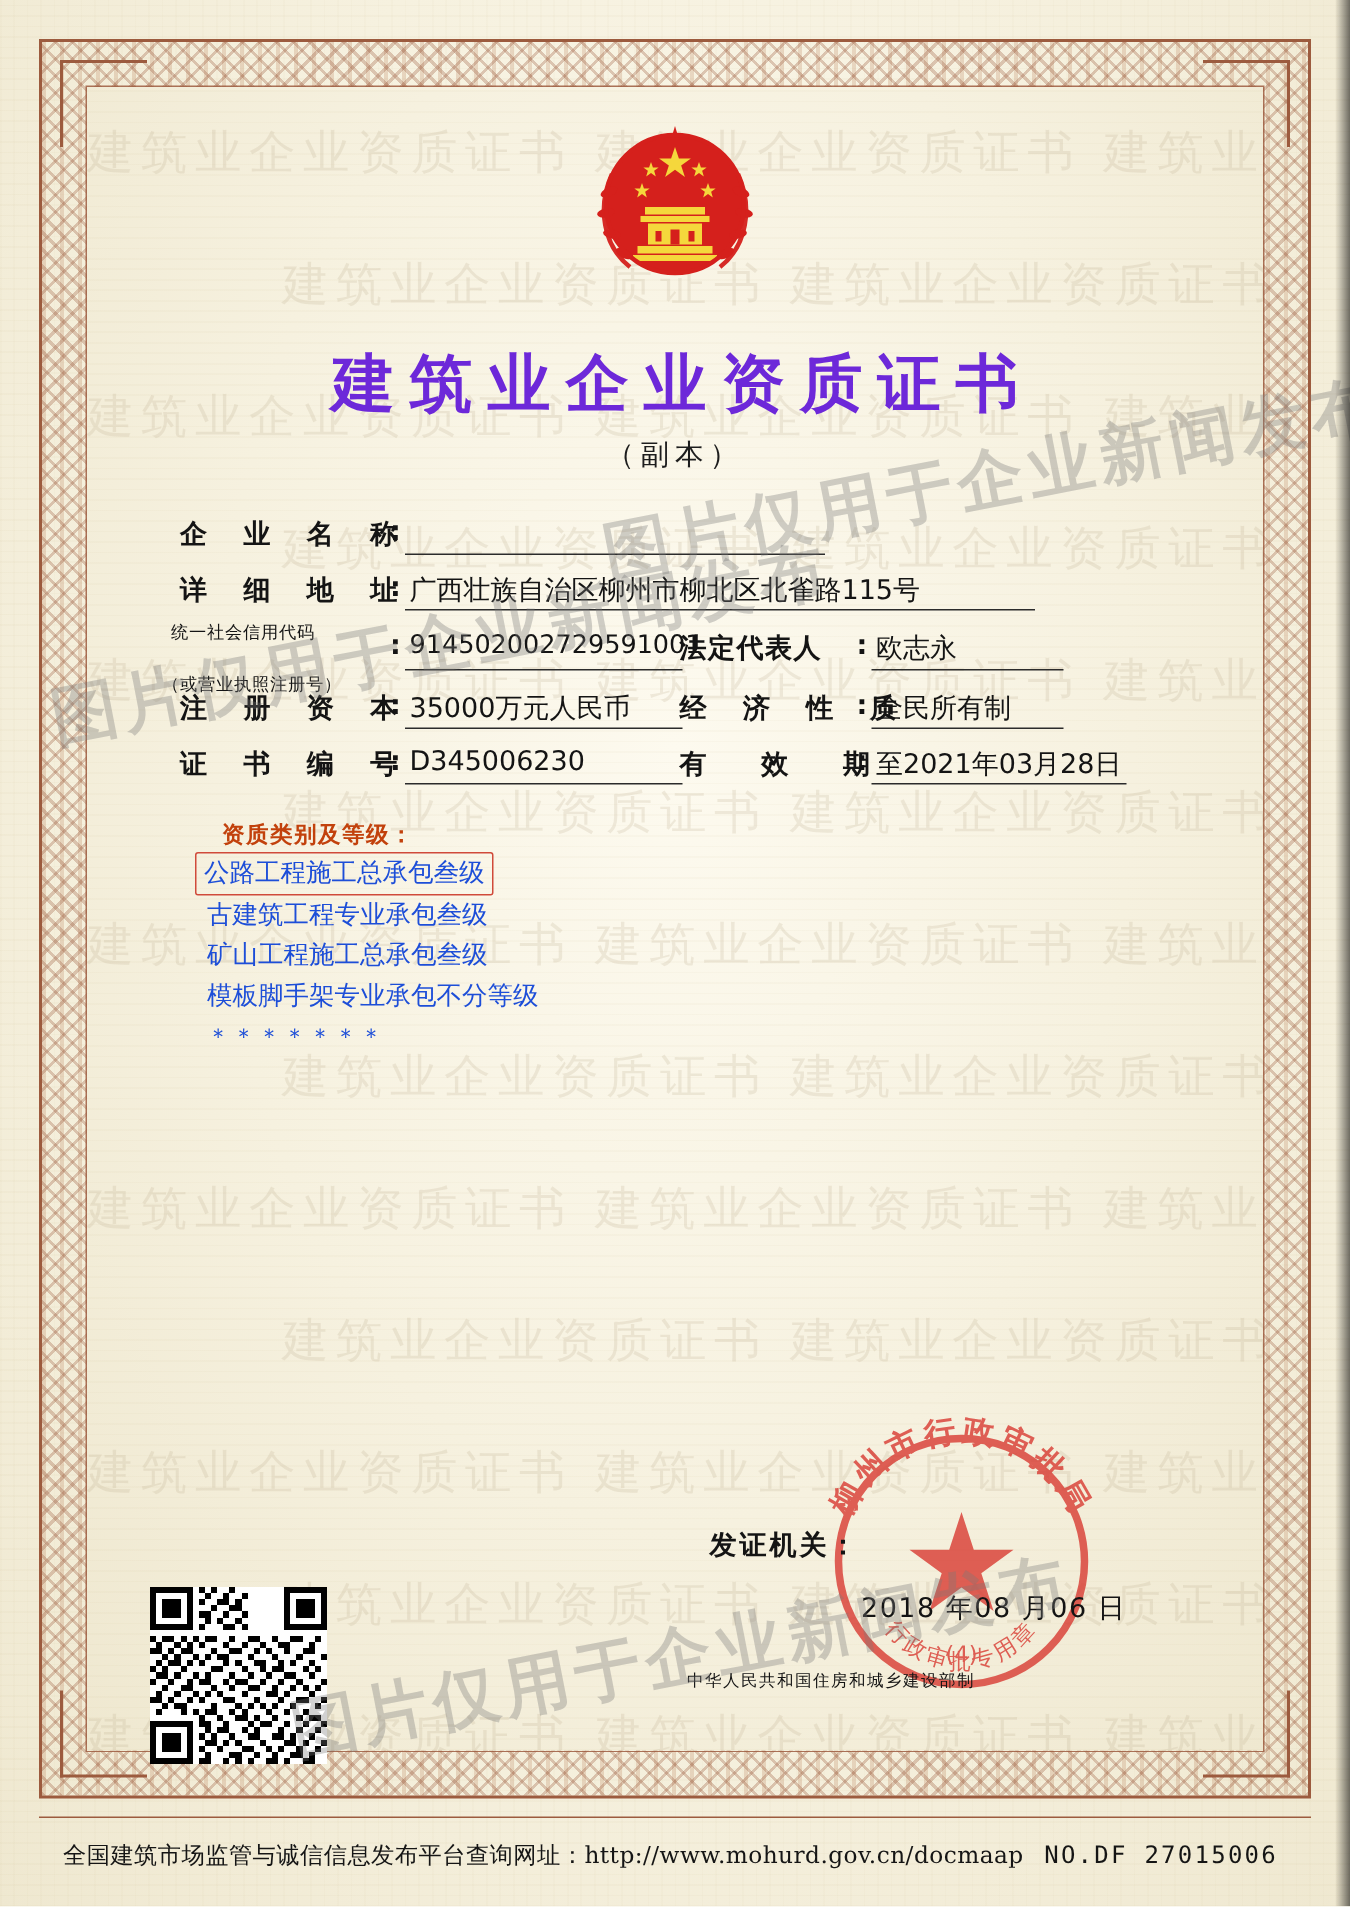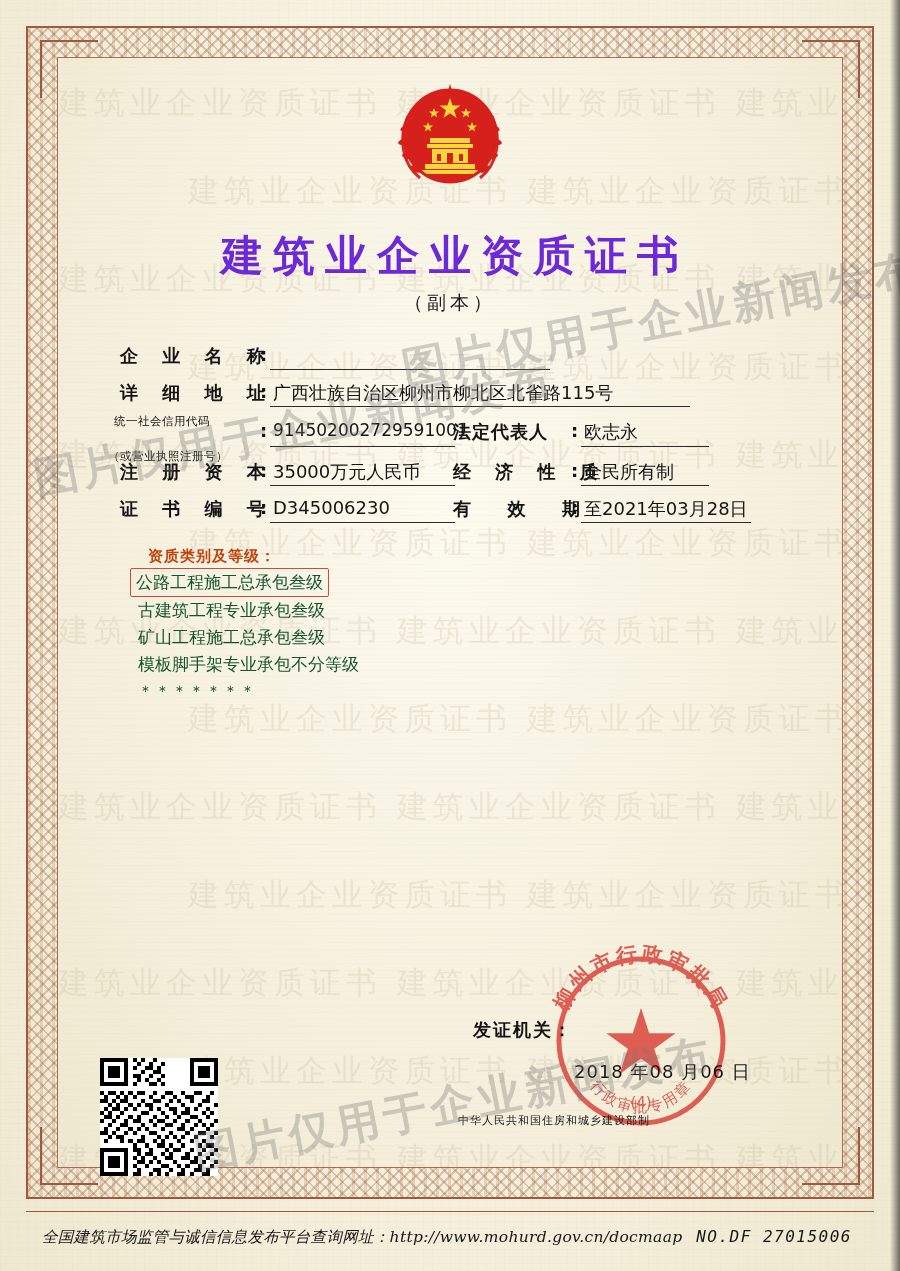--- a/index.html
+++ b/index.html
@@ -153,21 +153,21 @@
     font-family: "DejaVu Sans", sans-serif;
     color: #c2410c;
     margin-left: 40px;
   }
   #qual-list {
     position: absolute;
     left: 78px; top: 510px;
     font-family: "DejaVu Sans", sans-serif;
     font-size: 17px;
     line-height: 27px;
-    color: #14532d;
+    color: #1d4ed8;
   }
   #qual-list .qitem { white-space: nowrap; padding: 0 2px; }
   #qual-list .qitem.boxed {
     display: inline-block;
     border: 1px solid #d04a3a;
     padding: 0 5px;
     margin-left: -6px;
     border-radius: 2px;
   }
   #qual-list .stars { letter-spacing: 2px; font-size: 15px; }
@@ -229,21 +229,20 @@
   }
   #diag1 { left: 398px; top: 290px; font-size: 44px; }
   #diag2 { left: 30px;  top: 400px; font-size: 44px; }
   #diag3 { left: 190px; top: 1075px; font-size: 44px; }
 
   
   #footer {
     position: absolute;
     left: 0; right: 0; bottom: 0;
     height: 64px;
-    font-style: italic;
   }
   #footer-line {
     position: absolute;
     left: 26px; right: 26px; top: 4px;
     border-top: 1px solid #9c5b3e;
   }
   #footer-text {
     position: absolute;
     left: 42px; top: 20px;
     font-family: "DejaVu Serif", serif;

